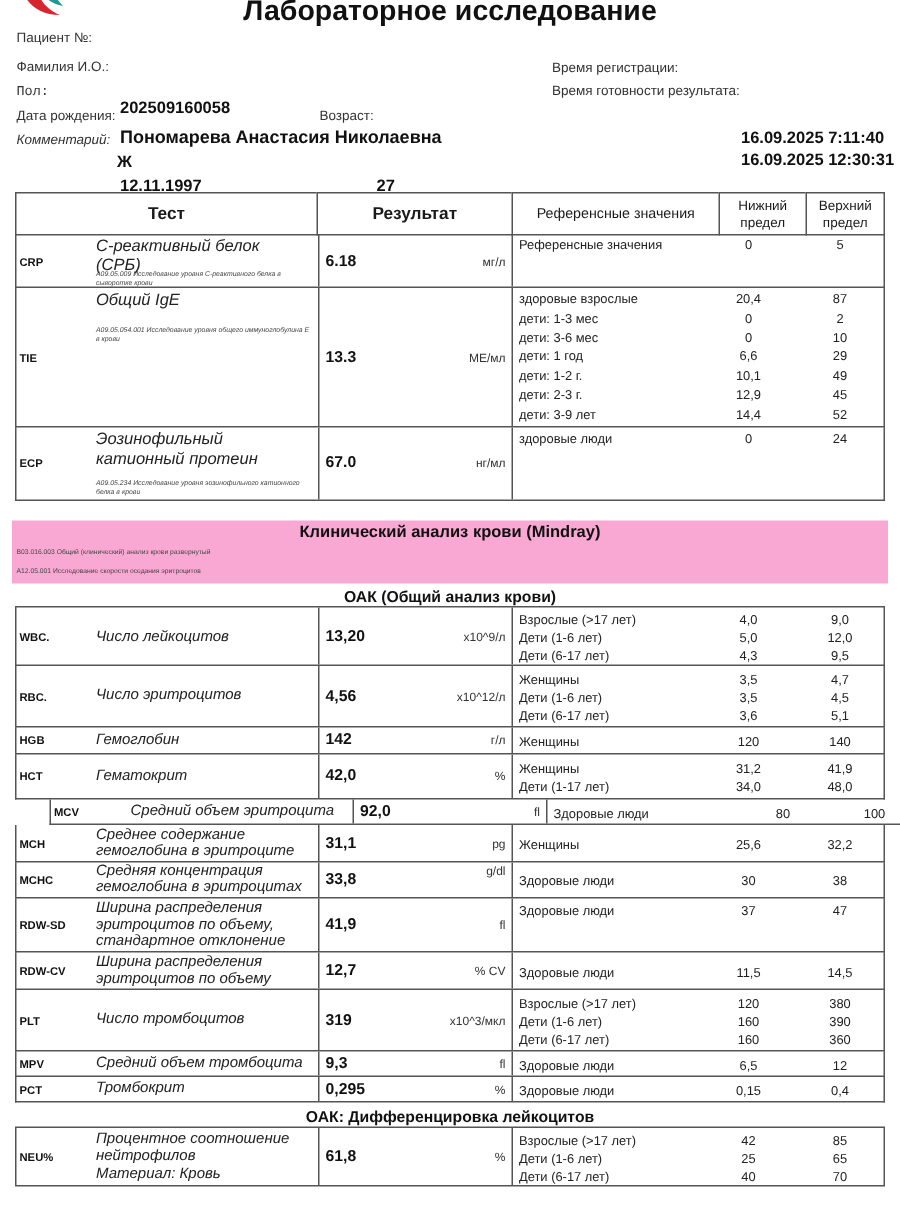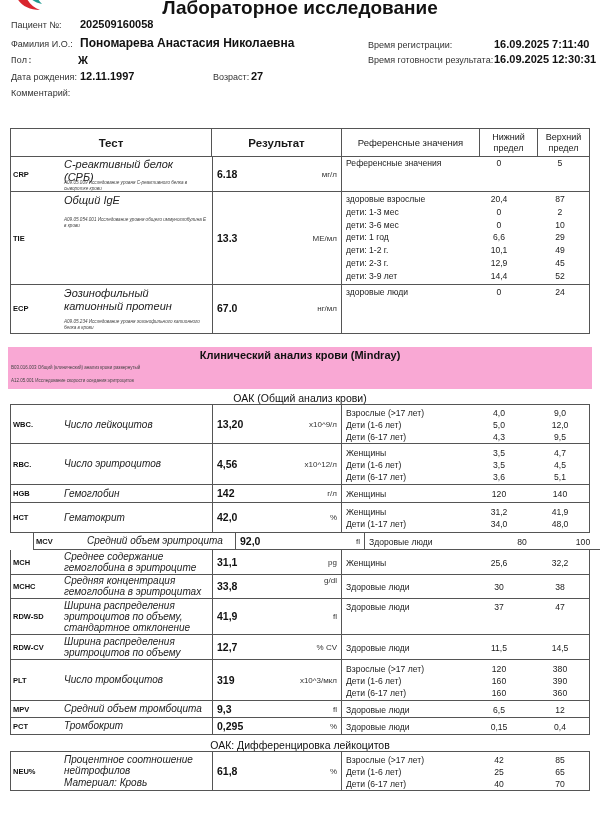--- a/index.html
+++ b/index.html
@@ -3,35 +3,35 @@
 <meta charset="utf-8">
 <style>
   * { box-sizing: border-box; margin: 0; padding: 0; }
   html, body { width: 600px; height: 820px; background: #ffffff; overflow: hidden; }
   body { font-family: "Liberation Sans", sans-serif; color: #1a1a1a; position: relative; }
 
   .logo { position: absolute; left: 10px; top: -14px; width: 60px; height: 26px; }
   .title { position: absolute; left: 0; width: 600px; top: -3px; text-align: center; font-size: 19px; font-weight: bold; color: #111; }
 
   .hdr { position: absolute; font-size: 9px; color: #333; white-space: nowrap; }
-  .hdr.val { font-weight: bold; color: #111; font-size: 11px; }
+  .hdr.val { font-weight: bold; color: #111; font-size: 11px; margin-top: 48px; }
 
   table.t { position: absolute; left: 10px; width: 580px; border-collapse: collapse; table-layout: fixed; }
   table.t td, table.t th { border-bottom: 1px solid #555; vertical-align: top; }
   table.t { border: 1px solid #555; }
 
   .th { text-align: center; font-weight: bold; font-size: 11.5px; vertical-align: middle !important; border-bottom: 1px solid #555; }
   .th-ref { font-weight: normal; font-size: 9.5px; text-align: center; vertical-align: middle !important; border-right: 1px solid #555; }
   .th-lim { font-weight: normal; font-size: 9px; text-align: center; line-height: 11px; vertical-align: middle !important; }
 
   .band { position: absolute; left: 8px; width: 584px; top: 347px; height: 42px; background: #f9a8d4; }
   .band .bt { position: absolute; left: 0; width: 584px; top: 2px; text-align: center; font-weight: bold; font-size: 11px; color: #111; }
   .band .bs { position: absolute; left: 3px; font-size: 4.5px; color: #444; }
 
-  .sect { position: absolute; left: 0; width: 600px; text-align: center; font-weight: normal; font-size: 10.5px; color: #111; }
+  .sect { position: absolute; left: 0; width: 600px; text-align: center; font-weight: bold; font-size: 10.5px; color: #111; }
 </style>
 </head>
 <body>
 
 <svg class="logo" viewBox="0 0 60 26">
   <path d="M4 0 C4 14 14 24 30 24 C20 20 14 12 14 0 Z" fill="#d9262e"></path>
   <path d="M14 0 C16 10 22 16 32 18 C26 12 24 6 24 0 Z" fill="#1f9a8f"></path>
   <rect x="26" y="2" width="30" height="8" fill="#ffffff"></rect>
   <rect x="28" y="3" width="26" height="1.5" fill="#3a8fb7"></rect>
   <rect x="28" y="6" width="20" height="1.5" fill="#3a8fb7"></rect>
@@ -47,21 +47,21 @@
 
 <div class="hdr" style="left:11px;top:56px;font-family:Liberation Mono, monospace;">Пол:</div>
 <div class="hdr val" style="left:78px;top:54px;">Ж</div>
 
 <div class="hdr" style="left:11px;top:72px;">Дата рождения:</div>
 <div class="hdr val" style="left:80px;top:70px;">12.11.1997</div>
 
 <div class="hdr" style="left:213px;top:72px;">Возраст:</div>
 <div class="hdr val" style="left:251px;top:70px;">27</div>
 
-<div class="hdr" style="left:11px;top:88px;">Комментарий:</div>
+<div class="hdr" style="left:11px;top:88px;font-style:italic;">Комментарий:</div>
 
 <div class="hdr" style="left:368px;top:40px;">Время регистрации:</div>
 <div class="hdr val" style="left:494px;top:38px;">16.09.2025 7:11:40</div>
 <div class="hdr" style="left:368px;top:55px;">Время готовности результата:</div>
 <div class="hdr val" style="left:494px;top:53px;">16.09.2025 12:30:31</div>
 
 <table class="t" style="top:128px;">
   <colgroup>
       <col style="width:201px">
       <col style="width:130px">

